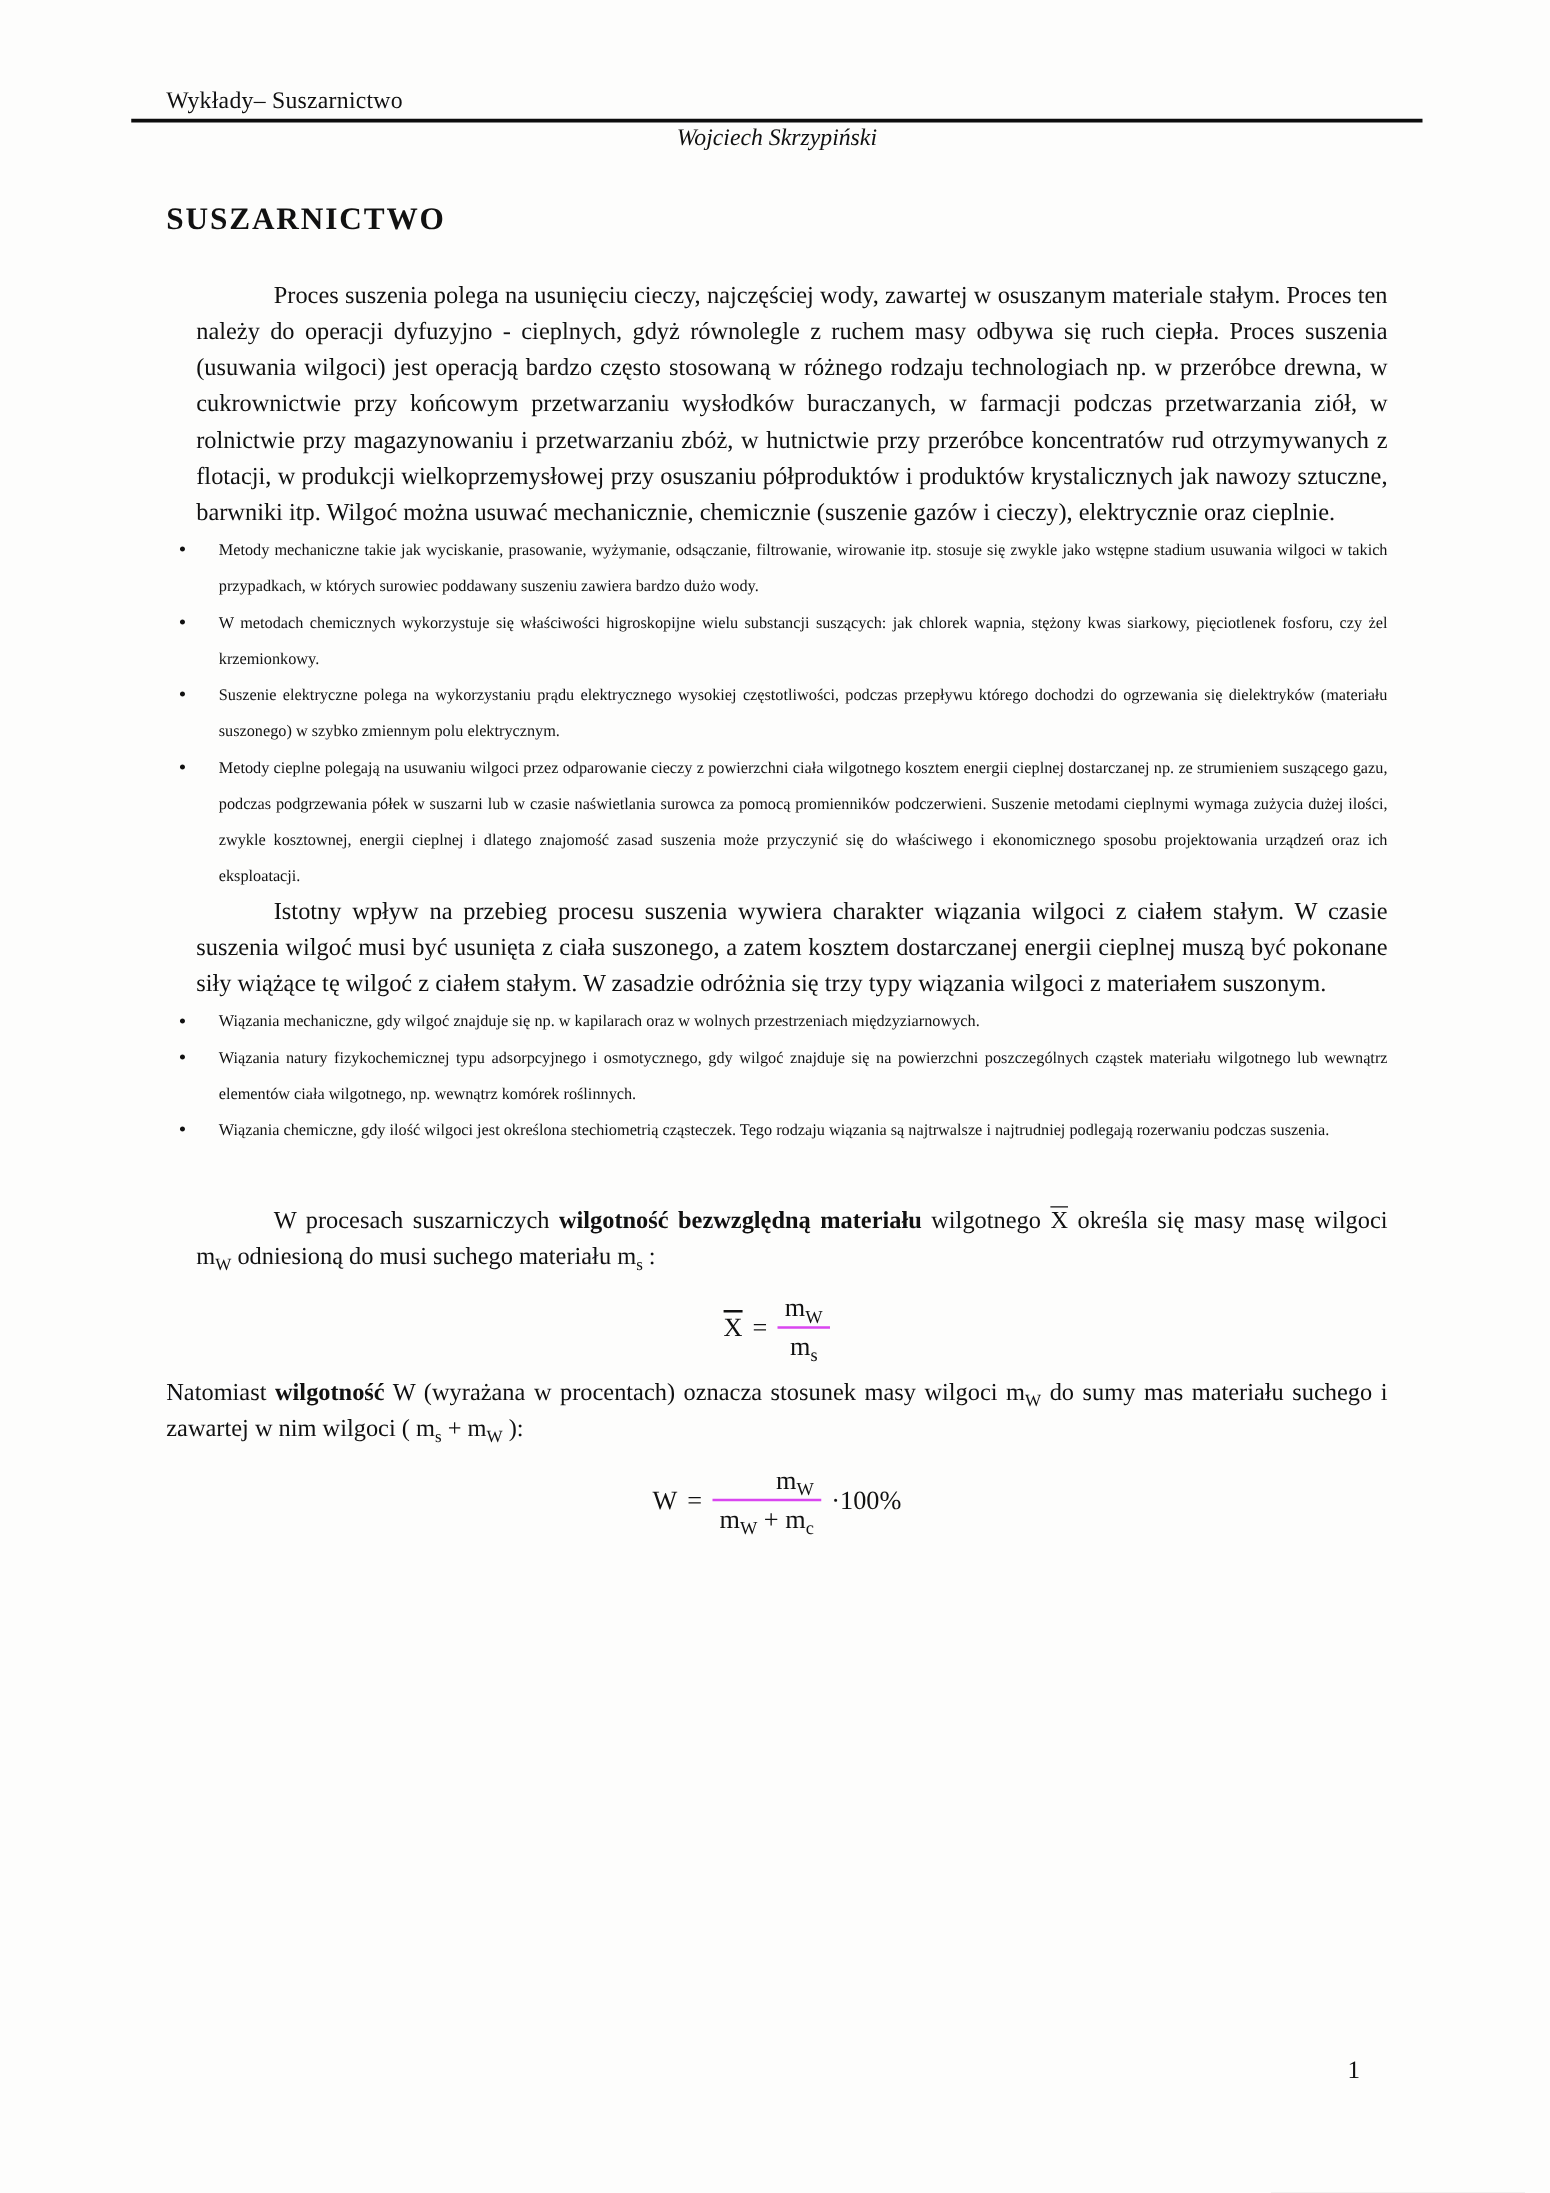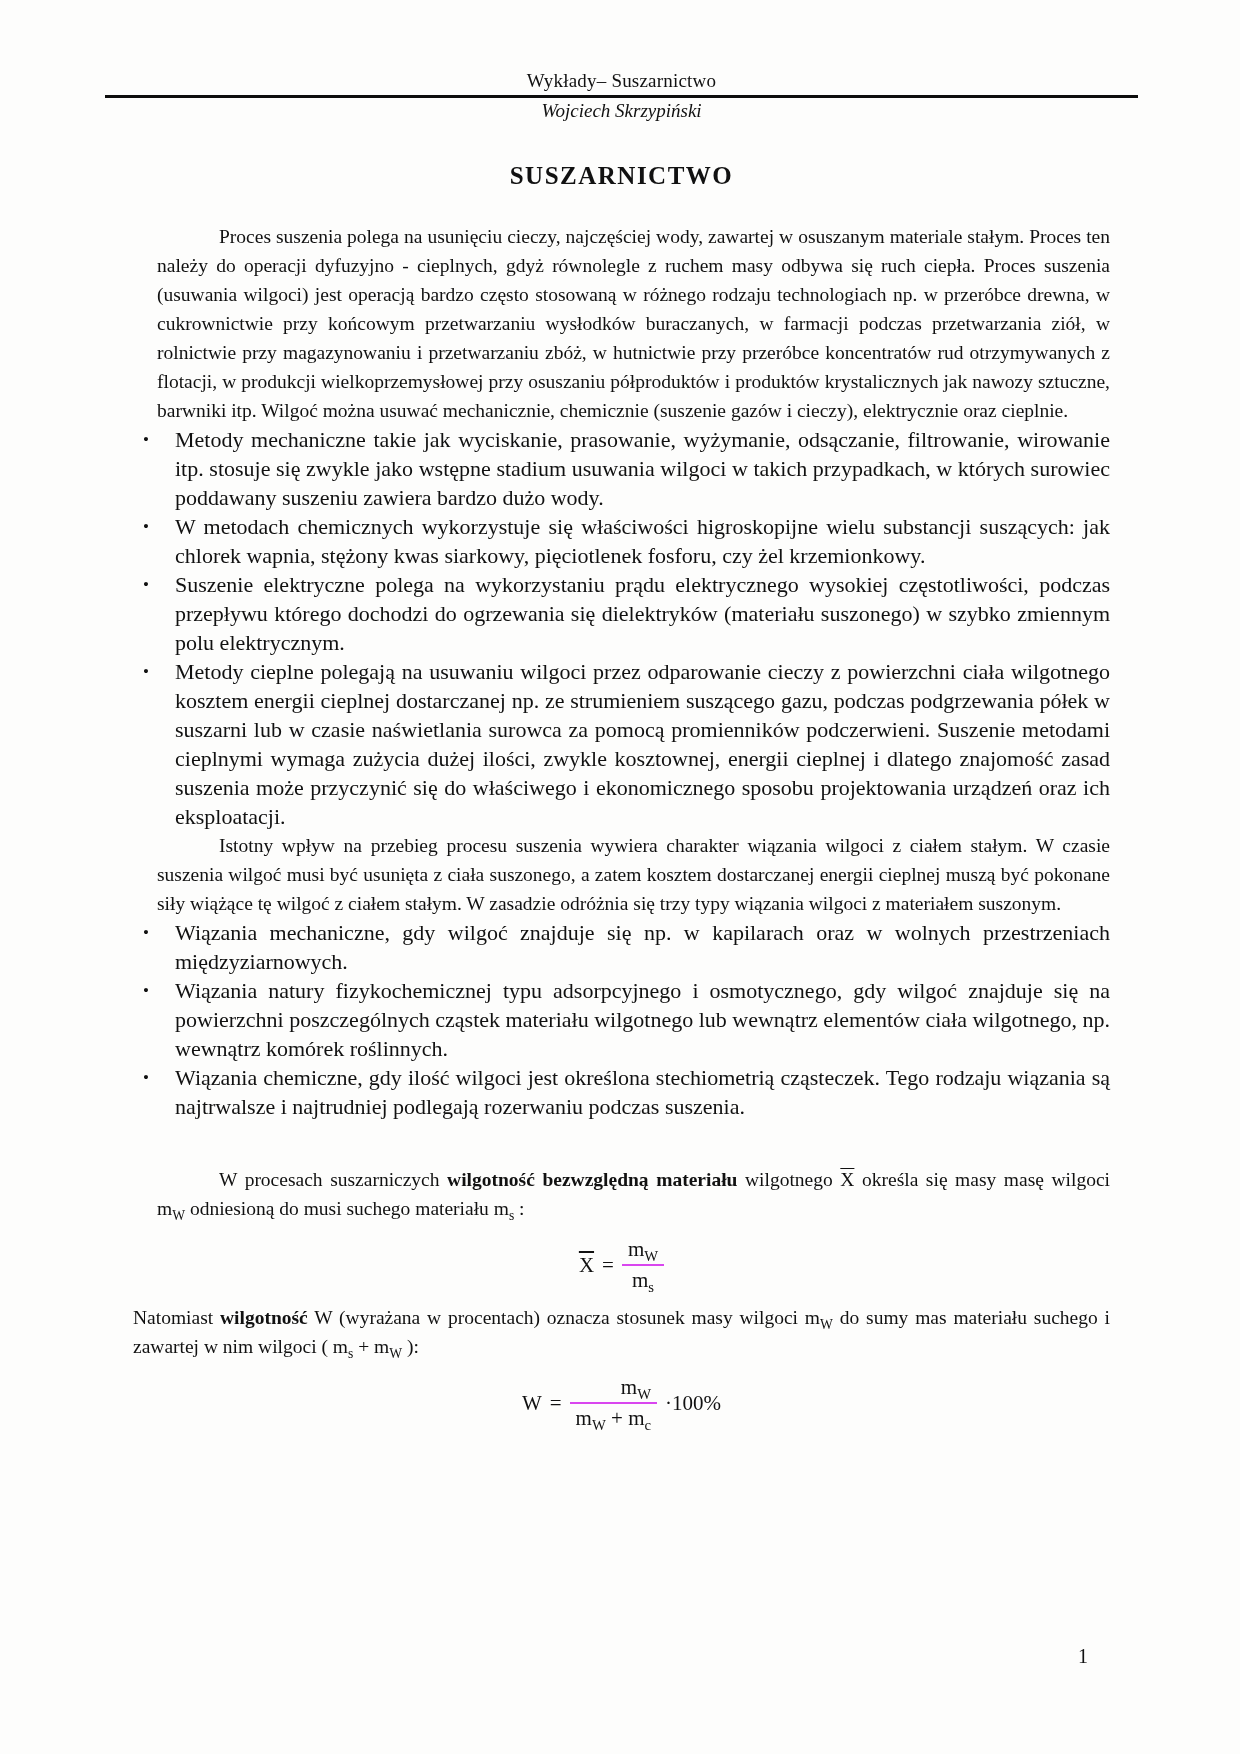--- a/index.html
+++ b/index.html
@@ -9,40 +9,39 @@
     margin:0 auto;
     background:#fdfdfc;
     color:#111;
     font-family:"Liberation Serif", serif;
     overflow:hidden;
   }
   .inner{ padding:70px 130px 0 133px; }
 
   
   .hdr-course{
-    text-align:center;
+    text-align:left;
     font-size:19px;
     letter-spacing:0.2px;
     padding-bottom:3px;
   }
   .hdr-rule{
     border:none;
     border-top:3px solid #0d0d0d;
     margin:0 -28px 2px -28px;
   }
   .hdr-author{
     text-align:center;
     font-size:19px;
     font-weight:normal;
     font-style:italic;
   }
 
   
   .doc-title{
-    text-align:center;
     font-size:25px;
     font-weight:bold;
     letter-spacing:1.5px;
     margin-top:40px;
     margin-bottom:32px;
   }
 
   
   .para{
     font-size:19.5px;
@@ -59,21 +58,21 @@
   }
   .bullet-marker{
     flex:0 0 42px;
     padding-left:10px;
     box-sizing:border-box;
     font-size:17px;
     line-height:29px;
   }
   .bullet-text{
     flex:1;
-    font-size:22px;
+    font-size:13px;
     line-height:29px;
     text-align:justify;
   }
 
   .b{ font-weight:bold; }
   .ov{ text-decoration:overline; }
   sub{ font-size:0.7em; line-height:0; }
 
   
   .eqline{

